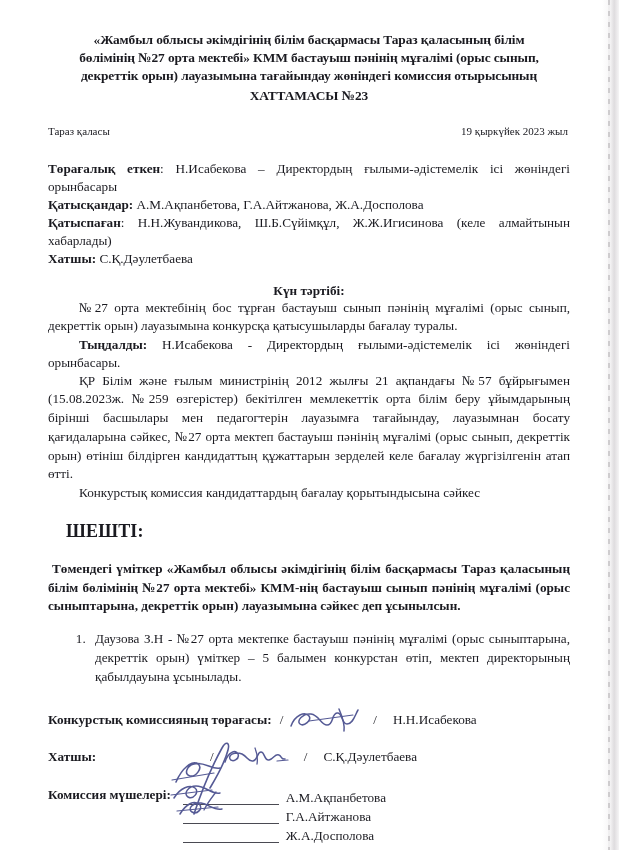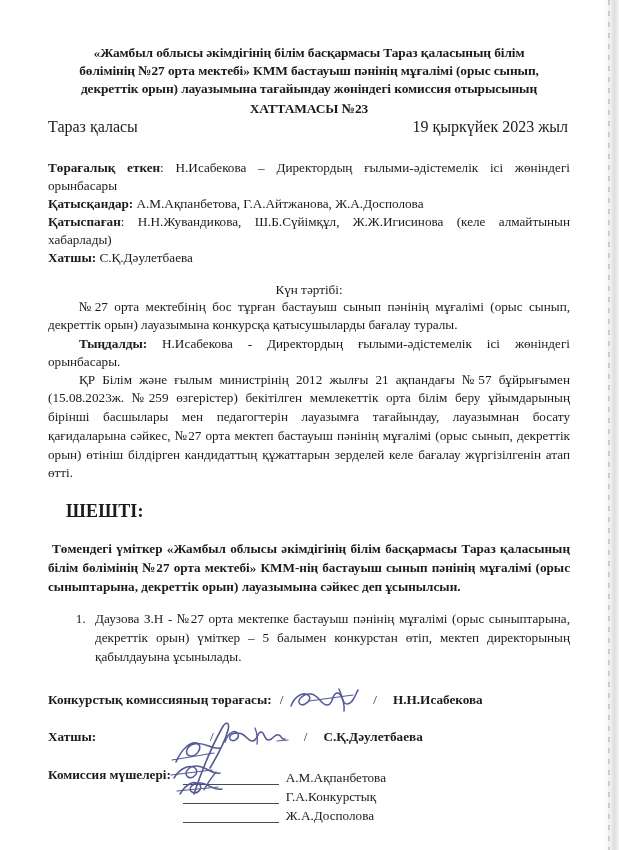--- a/index.html
+++ b/index.html
@@ -43,42 +43,43 @@
     height: 100%;
     background: repeating-linear-gradient(to bottom,
         rgba(150,146,150,0.42) 0px,
         rgba(150,146,150,0.42) 5px,
         rgba(205,202,205,0.18) 5px,
         rgba(205,202,205,0.18) 11px);
   }
   .sheet {
     position: absolute;
     left: 48px;
-    top: 13px;
+    top: 0;
     width: 522px;
   }
 
   
   .doc-title {
     margin: 31px 0 0 0;
     font-size: 13.4px;
     font-weight: bold;
     line-height: 1.36;
     text-align: center;
     letter-spacing: -0.1px;
   }
   .doc-title .tline { display: block; }
   .doc-title .tline.l4 { margin-top: 1px; }
 
   
   .meta-row {
     display: flex;
     justify-content: space-between;
     align-items: baseline;
-    font-size: 16px;
+    margin-top: 20px;
+    font-size: 11px;
   }
   .meta-row .city { }
   .meta-row .date { padding-right: 2px; }
 
   
   .attendance {
     margin-top: 23px;
     font-size: 13.2px;
     line-height: 1.37;
   }
@@ -86,21 +87,21 @@
     margin: 0;
     text-align: justify;
   }
   .lbl { font-weight: bold; }
 
   
   .agenda-heading {
     margin: 15px 0 0 0;
     text-align: center;
     font-size: 13.2px;
-    font-weight: normal;
+    font-weight: bold;
   }
   .body-p {
     margin: 0;
     font-size: 13.2px;
     line-height: 1.42;
     text-align: justify;
     text-indent: 31px;
     hyphens: none;
   }
   .body-p.tight { line-height: 1.37; }
@@ -154,21 +155,21 @@
     display: flex;
     align-items: baseline;
     justify-content: flex-start;
     white-space: nowrap;
   }
   .sig-row.chair .sig-slashes { padding-left: 6px; }
   .sig-row.secretary .sig-slashes { padding-left: 112px; }
   .slash { padding: 0 2px; }
   .gap-ink { display: inline-block; width: 86px; position: relative; }
   .sig-name {
-    font-weight: bold;
+    font-weight: normal;
     white-space: nowrap;
     padding-left: 14px;
   }
 
   
   .members {
     position: relative;
     display: flex;
     align-items: flex-start;
     margin-top: 7px;
@@ -238,20 +239,21 @@
     </div>
 
     <p class="agenda-heading">Күн тәртібі:</p>
 
     <p class="body-p tight">№27 орта мектебінің бос тұрған бастауыш сынып пәнінің мұғалімі (орыс сынып, декреттік орын) лауазымына конкурсқа  қатысушыларды бағалау  туралы.</p>
 
     <p class="body-p tight"><span class="lbl">Тыңдалды:</span><span> Н.Исабекова - Директордың ғылыми-әдістемелік ісі жөніндегі орынбасары.</span></p>
 
     <p class="body-p">ҚР Білім және ғылым министрінің   2012 жылғы 21 ақпандағы №57 бұйрығымен (15.08.2023ж. №259 өзгерістер) бекітілген мемлекеттік орта білім беру ұйымдарының бірінші басшылары мен педагогтерін лауазымға тағайындау, лауазымнан босату қағидаларына сәйкес, №27 орта мектеп бастауыш пәнінің мұғалімі (орыс сынып, декреттік орын) өтініш білдірген кандидаттың құжаттарын зерделей келе бағалау жүргізілгенін атап өтті.</p>
 
+    <p class="body-p">Конкурстық комиссия кандидаттардың бағалау қорытындысына сәйкес</p>
     <p class="resolve-word">ШЕШТІ:</p>
     <p class="resolve-body">Төмендегі үміткер «Жамбыл облысы әкімдігінің білім басқармасы Тараз қаласының білім бөлімінің №27 орта мектебі» КММ-нің бастауыш сынып пәнінің мұғалімі (орыс сыныптарына, декреттік орын) лауазымына сәйкес деп ұсынылсын.</p>
 
     <ol class="num-list">
       <li>Даузова З.Н - №27 орта мектепке бастауыш пәнінің мұғалімі (орыс сыныптарына, декреттік орын)  үміткер – 5 балымен конкурстан өтіп, мектеп директорының қабылдауына  ұсынылады.</li>
     </ol>
 
     <div class="signatures">
 
       <div class="sig-row chair">
@@ -293,21 +295,21 @@
       <div class="members">
         <span class="members-label">Комиссия мүшелері:</span>
 
         <div class="members-lines">
           <div class="member-row">
             <span class="member-rule"></span>
             <span class="member-name">А.М.Ақпанбетова</span>
           </div>
           <div class="member-row">
             <span class="member-rule"></span>
-            <span class="member-name">Г.А.Конкурстық</span>
+            <span class="member-name">Г.А.Айтжанова</span>
           </div>
           <div class="member-row">
             <span class="member-rule"></span>
             <span class="member-name">Ж.А.Досполова</span>
           </div>
         </div>
 
         <span class="ink" style="left:120px; top:-46px;">
           <svg width="130" height="78" viewBox="0 0 130 78" aria-hidden="true">
             <path d="M26 74 C 34 50, 44 26, 54 8 C 58 1, 62 2, 60 10 C 57 22, 48 38, 42 48" stroke-width="1.6"></path>

